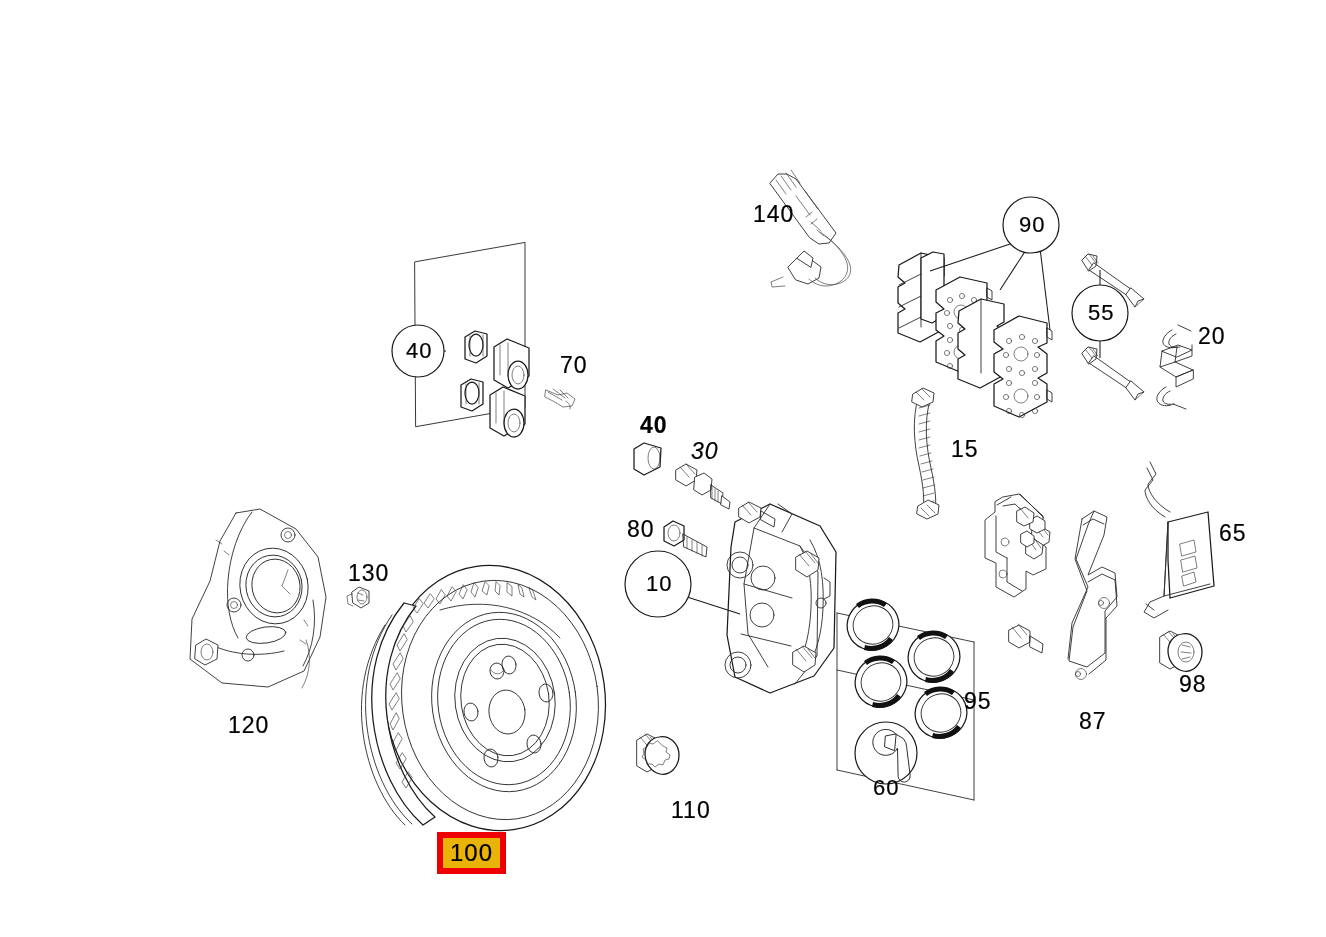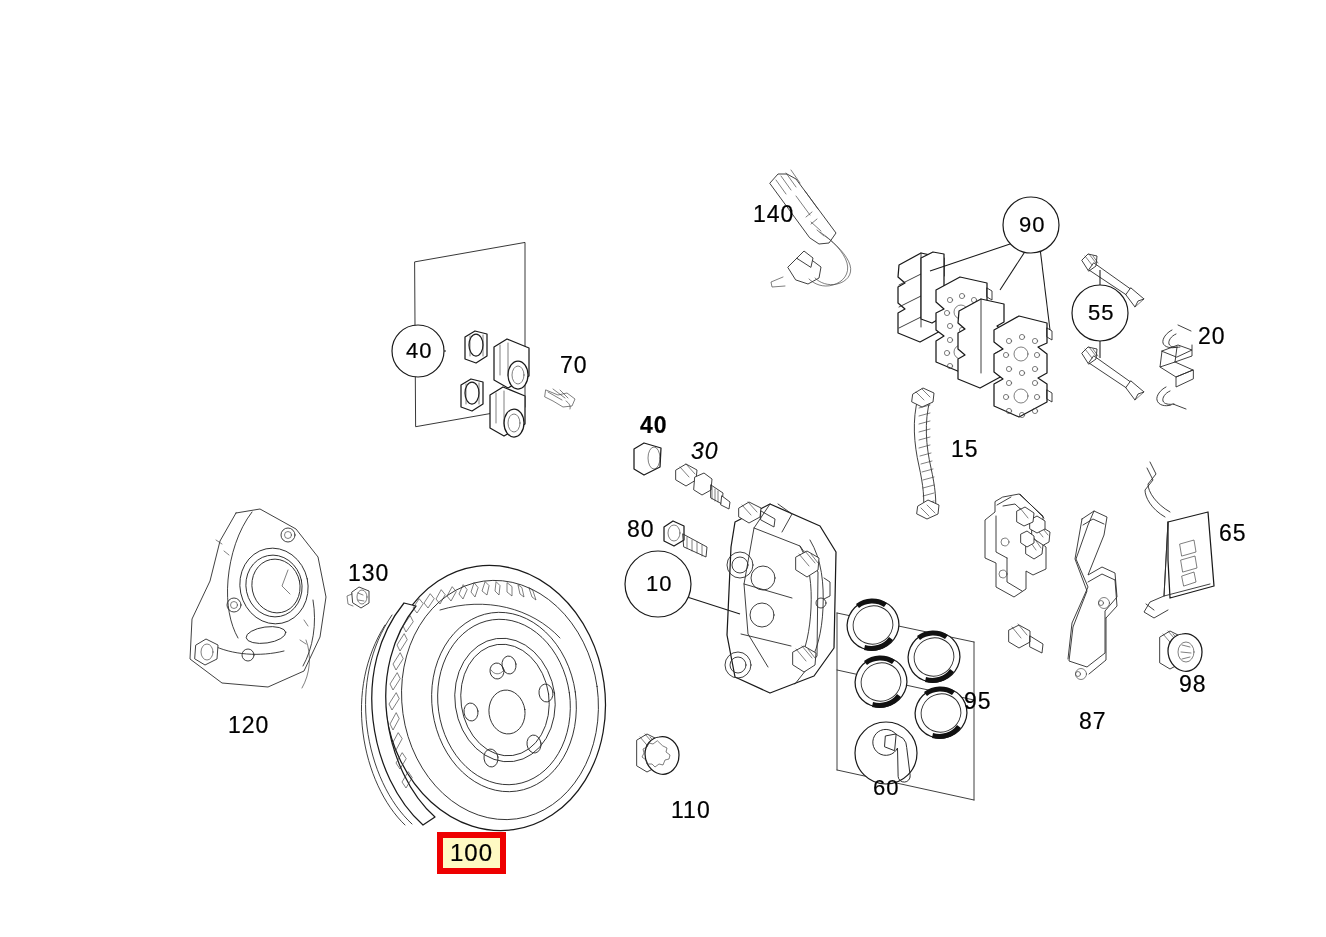--- a/index.html
+++ b/index.html
@@ -75,21 +75,21 @@
     line-height: 1;
     color: #000000;
     letter-spacing: 1px;
     white-space: nowrap;
     -webkit-text-stroke: 0.2px #000;
   }
   .plabel.balloon-text {
     font-size: 22px;
   }
   .plabel.highlight {
-    background: #fef9c3;
+    background: #eab308;
     border: 6px solid #ee0000;
     padding: 2px 7px 3px 7px;
     font-size: 24px;
     line-height: 1.05;
   }
 </style>
 </head>
 <body>
 
 <div id="diagram-root">

